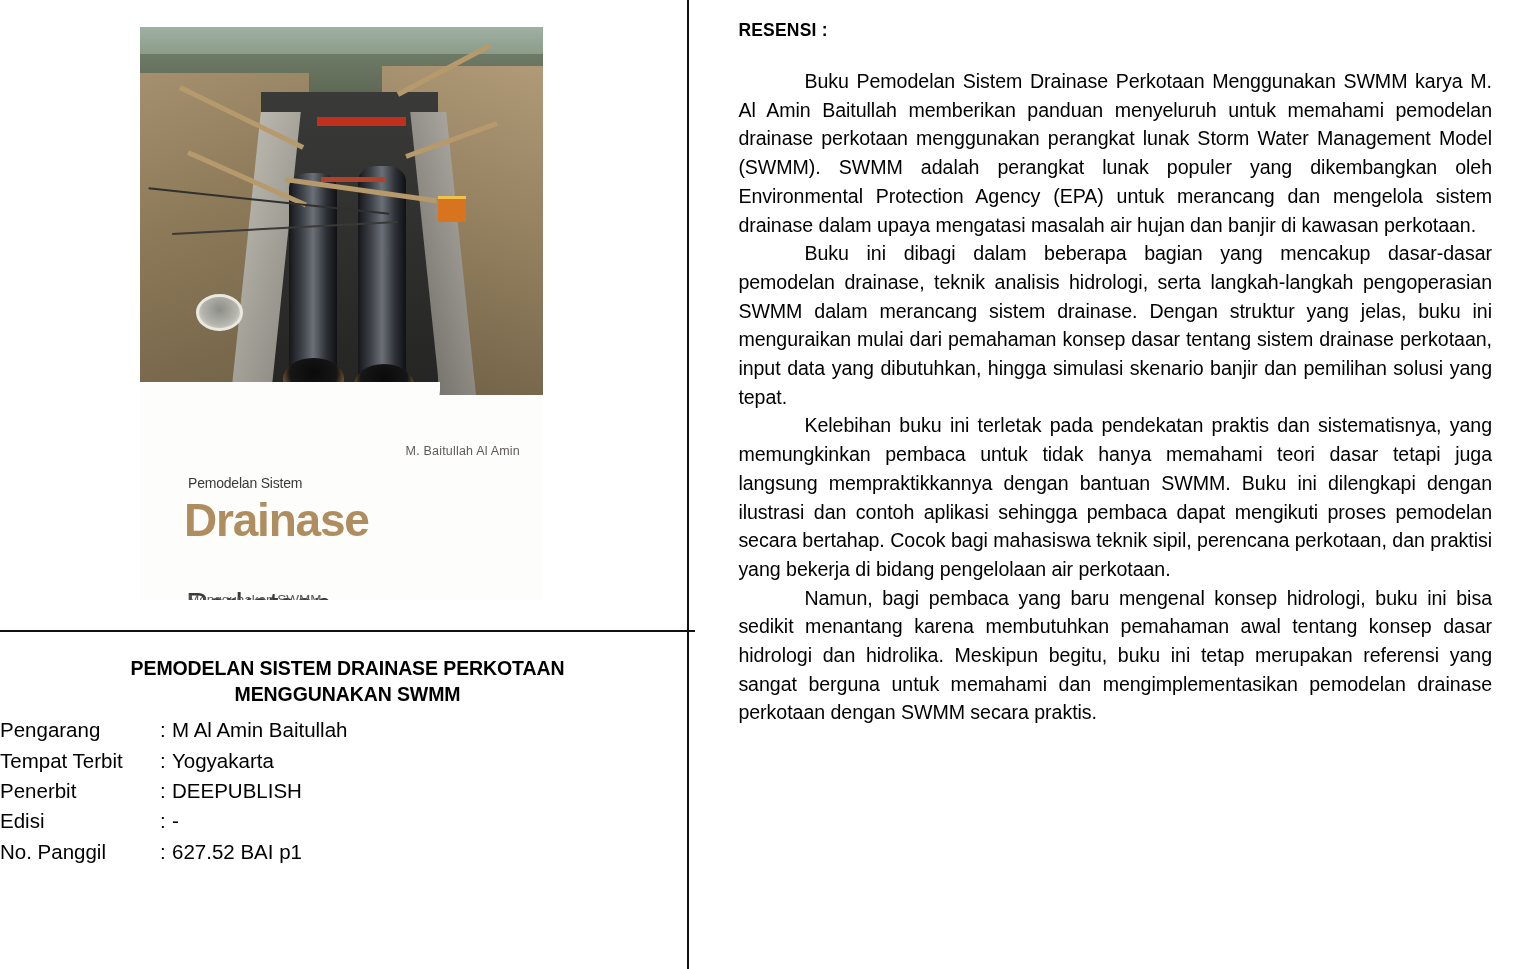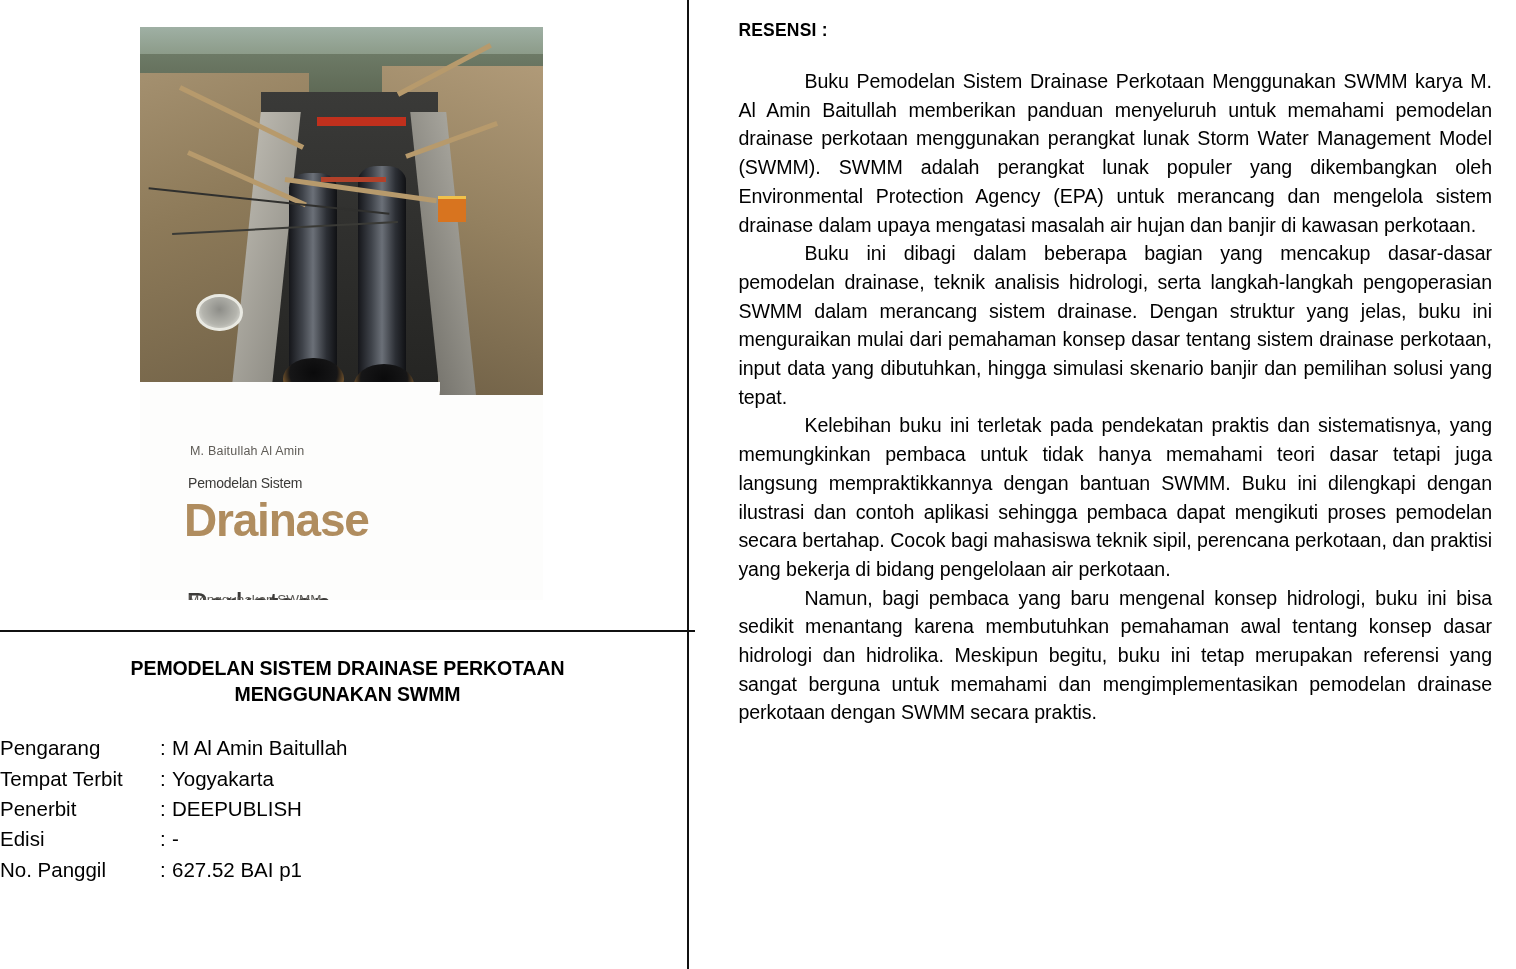--- a/index.html
+++ b/index.html
@@ -32,20 +32,21 @@
   }
 
   .cover-zone {
     position: absolute;
     left: 0;
     top: 0;
     width: 695px;
     height: 632px;
     box-sizing: border-box;
     border-bottom: 2px solid #111;
+    text-align: right;
   }
 
   .book-cover {
     position: absolute;
     left: 140px;
     top: 27px;
     width: 403px;
     height: 573px;
     background: #fdfdfc;
     overflow: hidden;
@@ -209,21 +210,21 @@
   .meta-title {
     margin: 0;
     padding: 24px 58px 0 58px;
     text-align: center;
     font-size: 19.5px;
     font-weight: bold;
     line-height: 1.32;
     letter-spacing: -.1px;
   }
   .meta-table {
-    margin-top: 26px;
+    margin-top: 8px;
     padding-left: 33px;
     border-collapse: collapse;
   }
   .meta-table td {
     font-size: 20.5px;
     line-height: 1.48;
     padding: 0;
     vertical-align: top;
     white-space: nowrap;
   }

